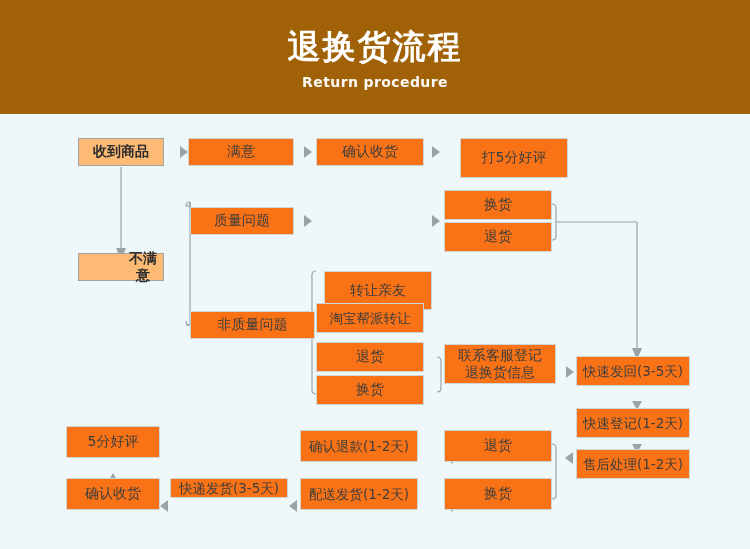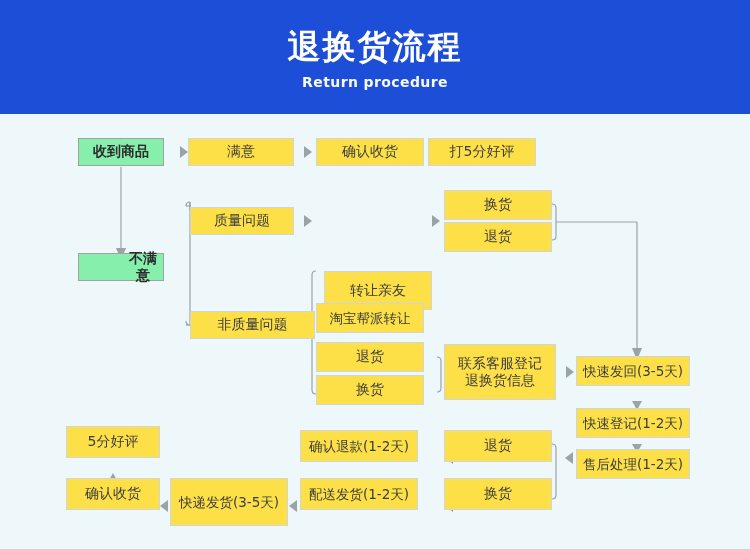--- a/index.html
+++ b/index.html
@@ -6,48 +6,48 @@
   body{
     width:750px;height:549px;overflow:hidden;
     background:#eef7fa;
     font-family:"DejaVu Sans","Liberation Sans",sans-serif;
   }
   #stage{position:relative;width:750px;height:549px;}
 
   
   .header{
     position:absolute;left:0;top:0;width:750px;height:114px;
-    background:#1d4ed8;
+    background:#a16207;
     display:flex;flex-direction:column;align-items:center;justify-content:center;
     box-sizing:border-box;padding-top:4px;
   }
   .header-title{
     color:#ffffff;font-size:33px;font-weight:bold;letter-spacing:2px;
     line-height:1.15;margin:0;
   }
   .header-sub{
     color:#ffffff;font-size:14px;font-weight:bold;letter-spacing:.4px;
     margin-top:9px;opacity:.97;
   }
 
   
   .canvas{position:absolute;left:0;top:114px;width:750px;height:435px;}
   .svg-layer{position:absolute;left:0;top:0;width:750px;height:435px;pointer-events:none;}
 
   
   .node{
     position:absolute;box-sizing:border-box;
-    background:#fde047;border:1px solid #cfd6d8;
+    background:#f97316;border:1px solid #cfd6d8;
     color:#3d3d3d;font-size:14px;
     display:flex;align-items:center;justify-content:center;
     text-align:center;line-height:1.25;
     white-space:pre-line;
   }
   .node.gray{
-    background:#86efac;border:1px solid #a2a2a2;color:#2c2c2c;font-weight:bold;
+    background:#fdba74;border:1px solid #a2a2a2;color:#2c2c2c;font-weight:bold;
   }
   .node.tight{font-size:13.5px;}
 </style>
 </head>
 <body>
 
 <div id="stage">
 
   <div class="header">
     <div class="header-title">退换货流程</div>
@@ -119,58 +119,58 @@
         <path d="M108,368 L118,368 L113,359 Z"></path>
       </g>
     </svg>
 
     <div class="node gray" style="left:78px;top:24px;width:86px;height:28px;">收到商品</div>
 
     <div class="node" style="left:188px;top:24px;width:106px;height:28px;">满意</div>
 
     <div class="node" style="left:316px;top:24px;width:108px;height:28px;">确认收货</div>
 
-    <div class="node" style="left:428px;top:24px;width:108px;height:28px;">打5分好评</div>
+    <div class="node" style="left:460px;top:24px;width:108px;height:40px;">打5分好评</div>
 
     <div class="node" style="left:190px;top:93px;width:104px;height:28px;">质量问题</div>
 
 
     <div class="node" style="left:444px;top:76px;width:108px;height:30px;">换货</div>
 
     <div class="node" style="left:444px;top:108px;width:108px;height:30px;">退货</div>
 
     <div class="node gray" style="left:78px;top:139px;width:86px;height:28px;padding-left:44px;">不满意</div>
 
     <div class="node" style="left:190px;top:197px;width:125px;height:28px;font-family:Liberation Serif, serif;">非质量问题</div>
 
     <div class="node" style="left:324px;top:157px;width:108px;height:39px;">转让亲友</div>
 
     <div class="node tight" style="left:316px;top:189px;width:108px;height:30px;">淘宝帮派转让</div>
 
     <div class="node" style="left:316px;top:228px;width:108px;height:30px;">退货</div>
 
     <div class="node" style="left:316px;top:261px;width:108px;height:30px;">换货</div>
 
-    <div class="node" style="left:444px;top:230px;width:112px;height:56px;">联系客服登记
+    <div class="node" style="left:444px;top:230px;width:112px;height:40px;">联系客服登记
 退换货信息</div>
 
     <div class="node tight" style="left:576px;top:242px;width:114px;height:30px;">快速发回(3-5天)</div>
 
     <div class="node tight" style="left:576px;top:294px;width:114px;height:30px;">快速登记(1-2天)</div>
 
     <div class="node tight" style="left:576px;top:335px;width:114px;height:30px;">售后处理(1-2天)</div>
 
     <div class="node" style="left:444px;top:316px;width:108px;height:32px;">退货</div>
 
     <div class="node" style="left:444px;top:364px;width:108px;height:32px;">换货</div>
 
     <div class="node tight" style="left:300px;top:316px;width:118px;height:32px;">确认退款(1-2天)</div>
 
     <div class="node tight" style="left:300px;top:364px;width:118px;height:32px;">配送发货(1-2天)</div>
 
-    <div class="node tight" style="left:170px;top:364px;width:118px;height:48px;">快递发货(3-5天)</div>
+    <div class="node tight" style="left:170px;top:364px;width:118px;height:20px;">快递发货(3-5天)</div>
 
     <div class="node" style="left:66px;top:364px;width:94px;height:32px;">确认收货</div>
 
     <div class="node" style="left:66px;top:312px;width:94px;height:32px;">5分好评</div>
 
   </div>
 </div>
 
 </body></html>

